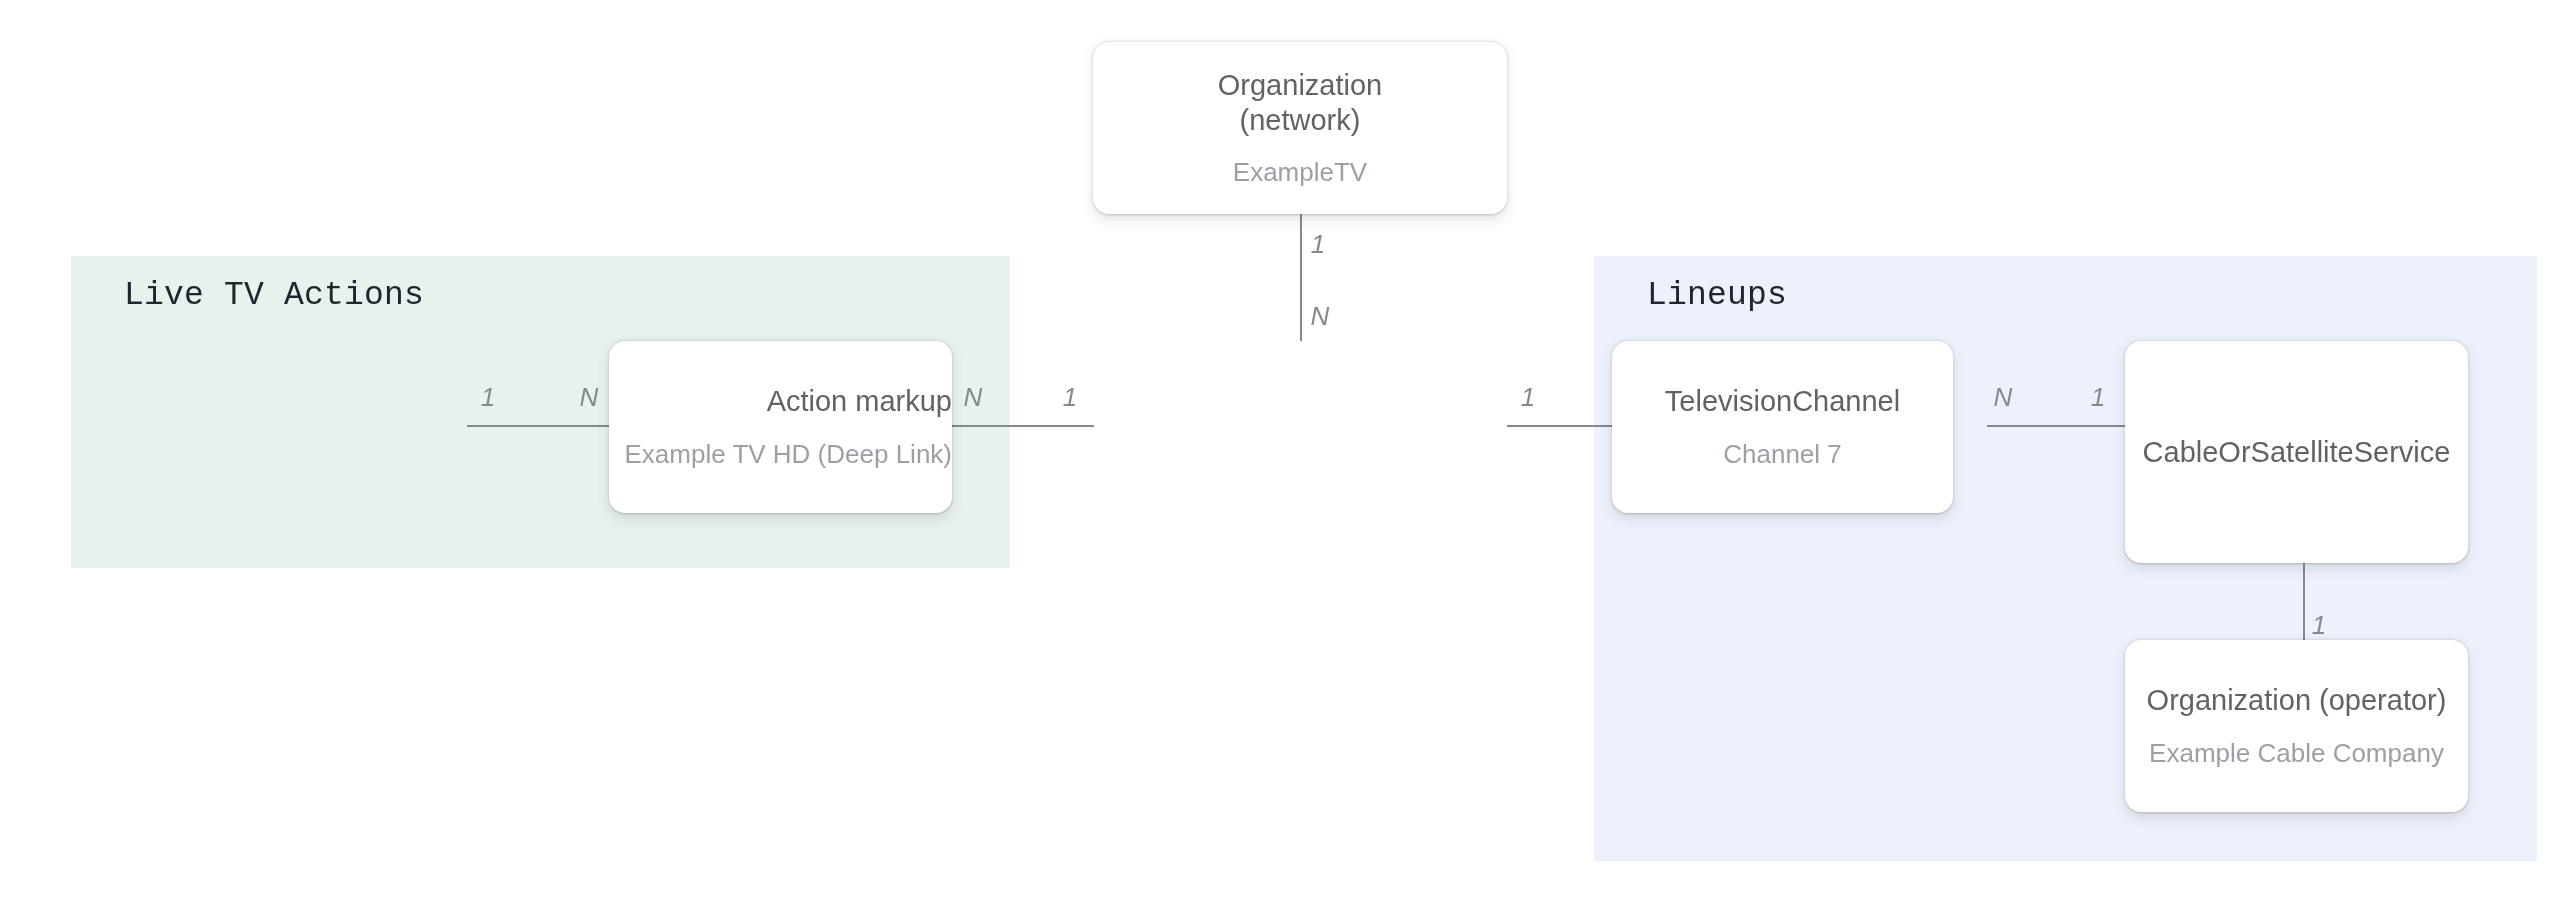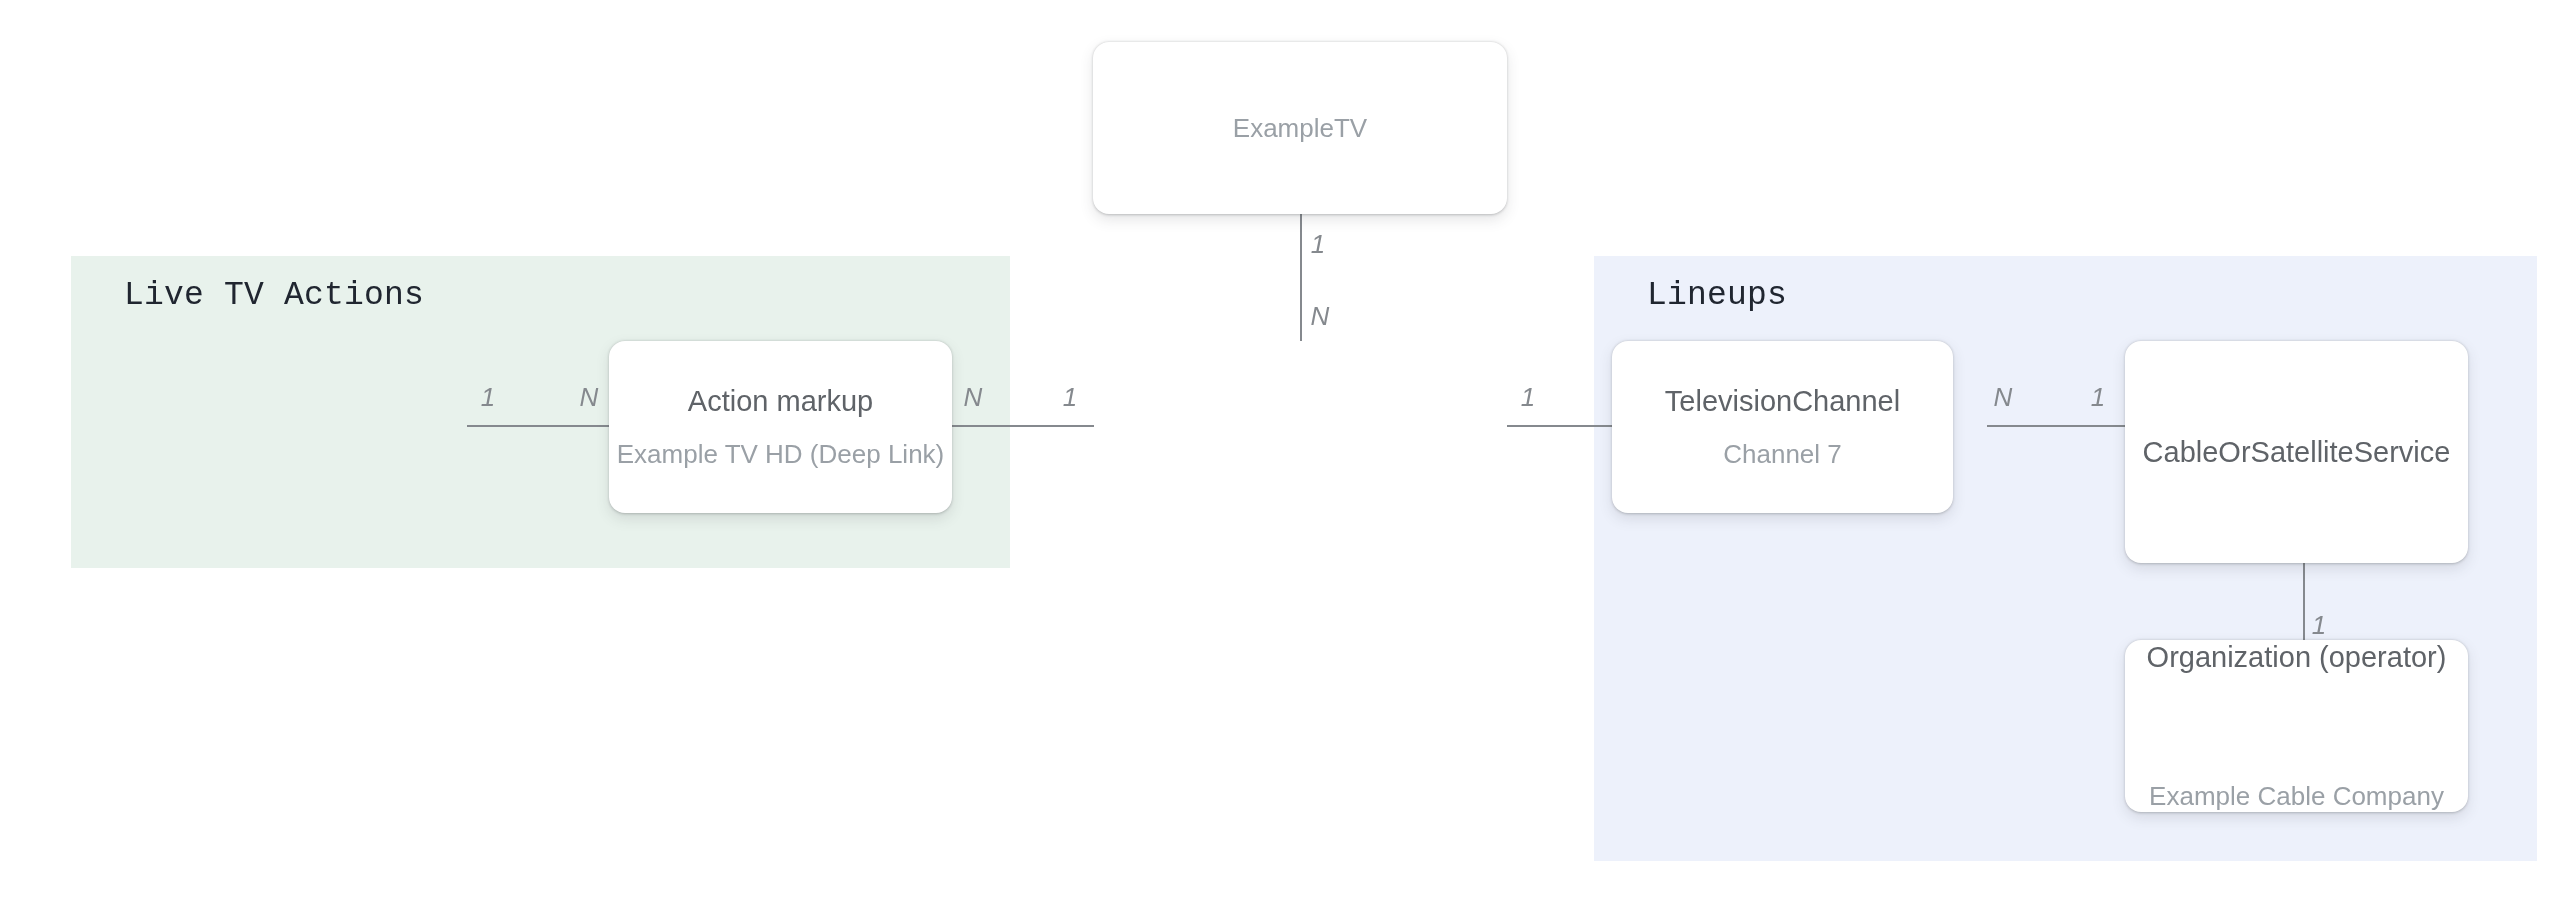--- a/index.html
+++ b/index.html
@@ -70,25 +70,25 @@
   .node-title {
     font-size:29px; line-height:35px;
     color:#5f6368; white-space:pre-line;
   }
   .node-sub {
     font-size:26px; line-height:32px;
     color:#9aa0a6; white-space:pre-line;
   }
   .n-organization-network { left:1093px; top:42px;  width:414px; height:172px; }
   .n-media-subscription   { left:126px;  top:341px; width:341px; height:172px; }
-  .n-action-markup        { left:609px;  top:341px; width:343px; height:172px; }
+  .n-action-markup        { left:609px;  top:341px; width:343px; height:172px;align-items:flex-end; }
   .n-broadcast-service    { left:1093px; top:341px; width:414px; height:172px; }
   .n-television-channel   { left:1612px; top:341px; width:341px; height:172px; }
   .n-cable-or-satellite   { left:2125px; top:341px; width:343px; height:222px; }
-  .n-organization-operator{ left:2125px; top:640px; width:343px; height:172px;justify-content:space-between; }
+  .n-organization-operator{ left:2125px; top:640px; width:343px; height:172px; }
 </style>
 </head>
 <body>
 
 <div class="canvas">
 
   <div class="region region-green">
     <div class="region-title">Live TV Actions</div>
   </div>
   <div class="region region-blue">
@@ -109,20 +109,22 @@
   <span class="card c-on">1</span>
   <span class="card c-bs2">N</span>
   <span class="card c-bs3">1</span>
   <span class="card c-tc1">N</span>
   <span class="card c-tc2">N</span>
   <span class="card c-cs1">1</span>
   <span class="card c-cs2">N</span>
   <span class="card c-oo">1</span>
 
   <div class="node n-organization-network">
+    <div class="node-title">Organization
+(network)</div>
     <div class="node-sub">ExampleTV</div>
   </div>
 
 
   <div class="node n-action-markup">
     <div class="node-title">Action markup</div>
     <div class="node-sub">Example TV HD (Deep Link)</div>
   </div>
 
 

